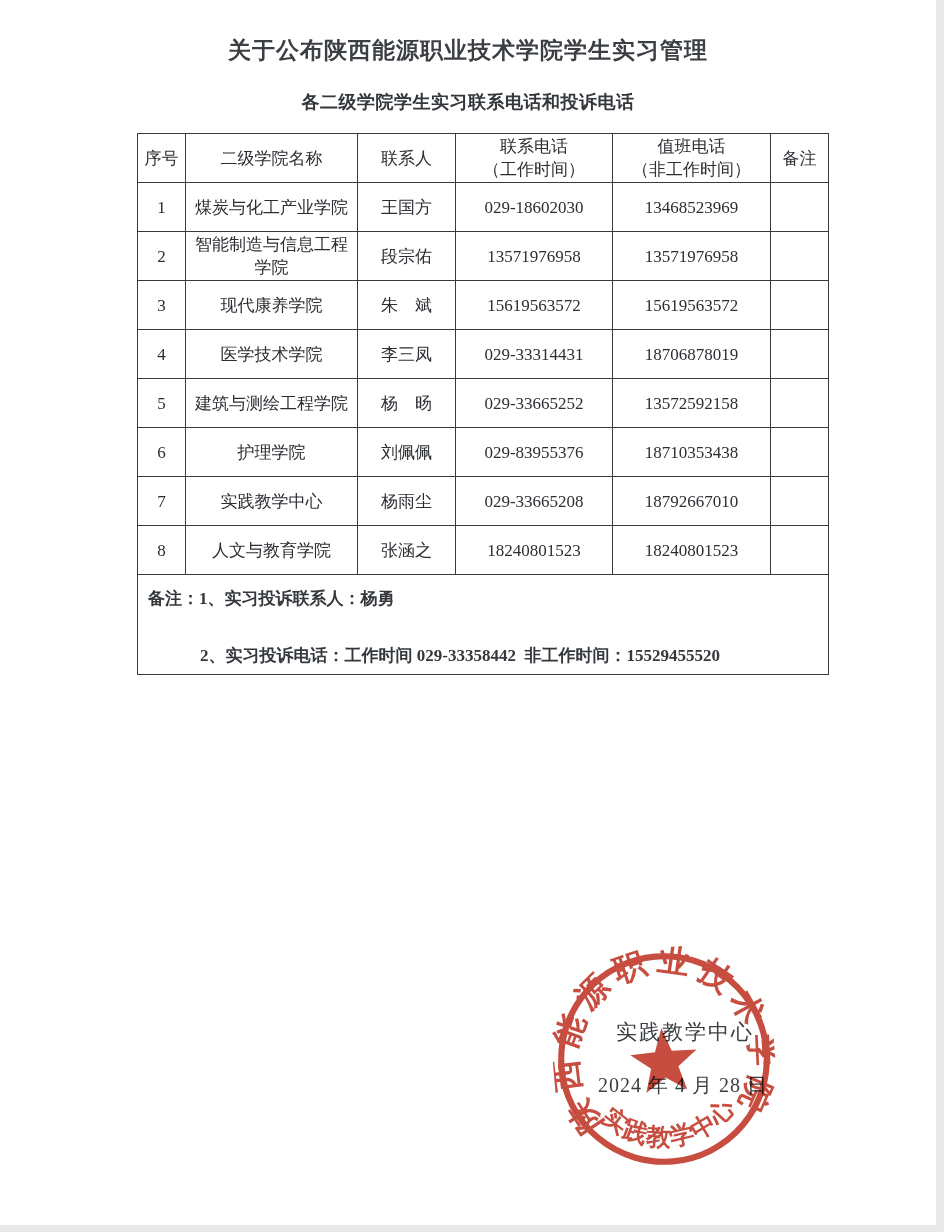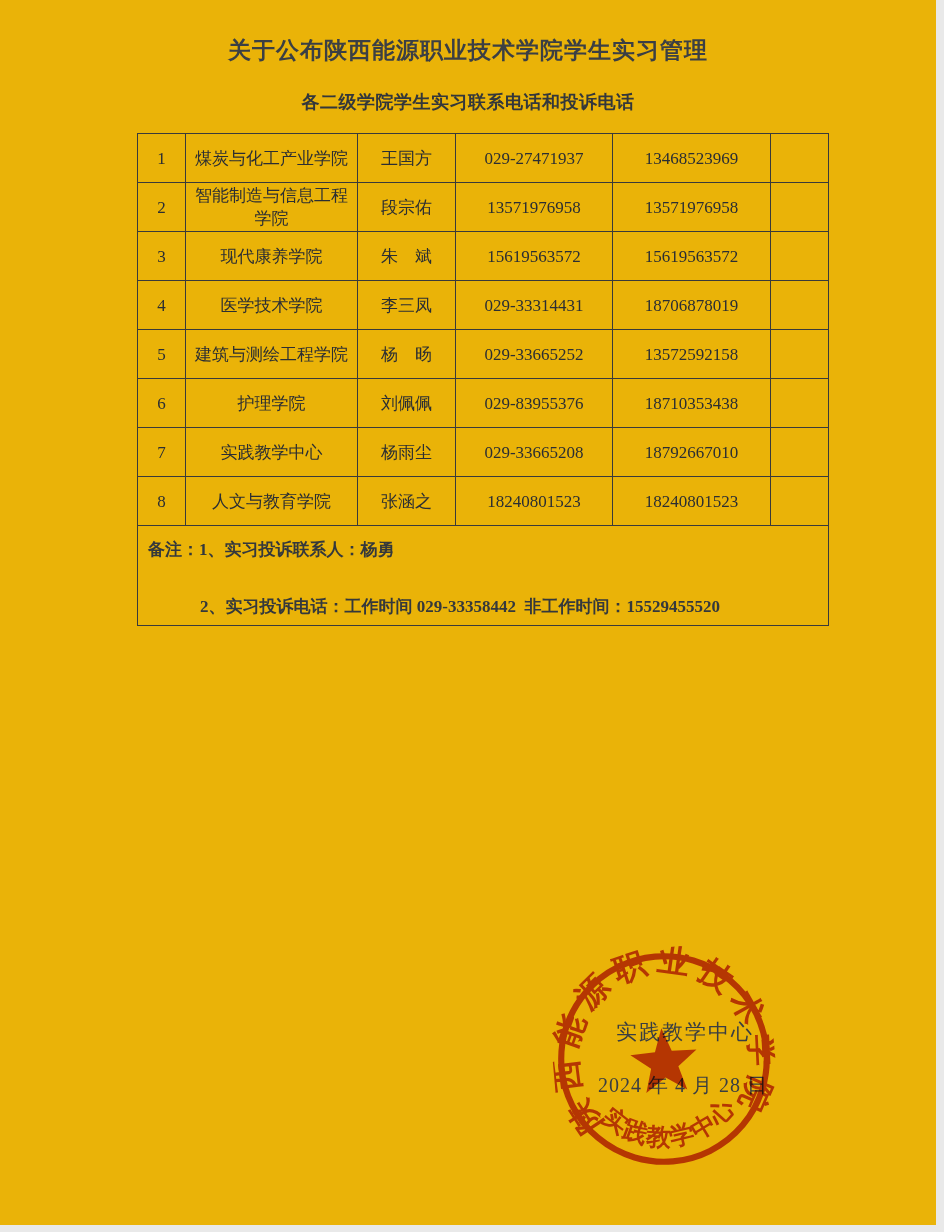--- a/index.html
+++ b/index.html
@@ -6,21 +6,21 @@
   body{
     width:944px;height:1232px;
     background:#e9e9e9;
     font-family:"Liberation Sans", sans-serif;
     position:relative;
     overflow:hidden;
   }
   .page{
     position:absolute;left:0;top:0;
     width:936px;height:1225px;
-    background:#eab308;
+    background:#ffffff;
   }
   .doc{
     position:relative;
     padding-top:28px;
     color:#3c4043;
   }
   .doc-title{
     text-align:center;
     font-size:23px;
     font-weight:bold;
@@ -119,24 +119,38 @@
       <colgroup>
         <col class="c-no">
           <col class="c-college">
           <col class="c-contact">
         <col class="c-work">
           <col class="c-duty">
           <col class="c-remark">
       </colgroup>
       <tbody>
         <tr>
+          <th>序号</th>
+          <th>二级学院名称</th>
+          <th>联系人</th>
+          <th>
+            <div>联系电话</div>
+            <div>（工作时间）</div>
+          </th>
+          <th>
+            <div>值班电话</div>
+            <div>（非工作时间）</div>
+          </th>
+          <th>备注</th>
+        </tr>
+        <tr>
           <td>1</td>
           <td>煤炭与化工产业学院</td>
           <td>王国方</td>
-          <td>029-27471937</td>
+          <td>029-18602030</td>
           <td>13468523969</td>
           <td></td>
         </tr>
         <tr>
           <td>2</td>
           <td>智能制造与信息工程学院</td>
           <td>段宗佑</td>
           <td>13571976958</td>
           <td>13571976958</td>
           <td></td>

